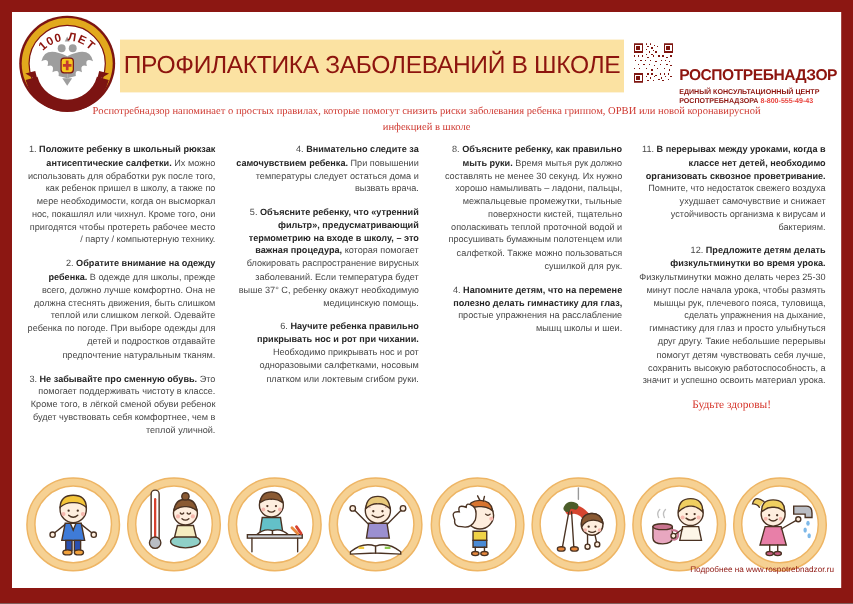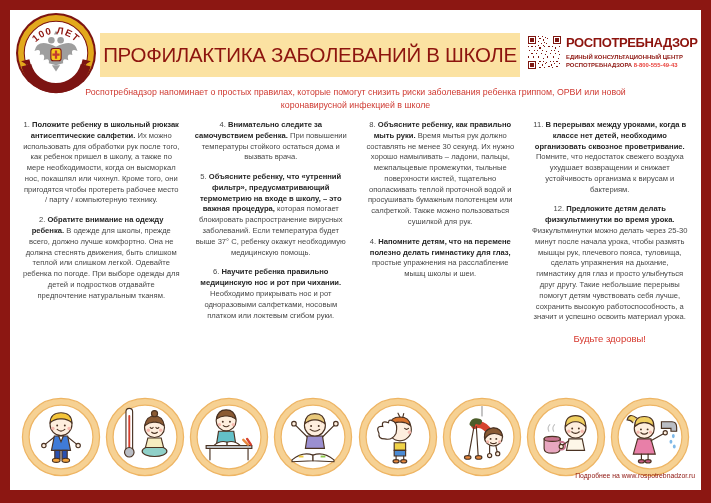--- a/index.html
+++ b/index.html
@@ -5,32 +5,32 @@
   html,body{margin:0;padding:0;background:#666;}
   .poster{position:relative;width:711px;height:503px;background:#8c1712;font-family:"Liberation Sans","DejaVu Sans",sans-serif;margin:0 auto;overflow:hidden;}
   .canvas{position:absolute;left:10px;top:10px;width:691px;height:480px;background:#ffffff;overflow:hidden;}
 
   
   .logo{position:absolute;left:5px;top:2px;width:82px;height:82px;}
   .title-band{position:absolute;left:90px;top:23px;width:420px;height:44px;background:#fbe2a2;display:flex;align-items:center;justify-content:center;}
   .title-band h1{margin:0;font-size:20.5px;font-weight:normal;color:#8d140e;letter-spacing:-0.3px;white-space:nowrap;}
   .qr{position:absolute;left:518px;top:26px;width:33px;height:33px;}
   .agency{position:absolute;left:556px;top:25px;width:138px;}
-  .agency .name{font-size:13px;font-weight:bold;color:#8d140e;letter-spacing:-0.4px;white-space:nowrap;}
+  .agency .name{font-size:13px;font-weight:bold;color:#8d140e;letter-spacing:-0.4px;white-space:nowrap;margin-top:20px;}
   .agency .sub{margin-top:4px;font-size:5.9px;font-weight:bold;color:#8d140e;line-height:1.35;}
   .agency .phone{color:#e8403a;}
 
   .intro{position:absolute;left:0;top:76px;width:100%;text-align:center;}
-  .intro p{margin:0 auto;max-width:580px;font-size:8.8px;line-height:1.45;color:#cf3a32;}
+  .intro p{margin:0 auto;max-width:580px;font-size:8.8px;line-height:1.45;color:#cf3a32;font-family:Liberation Serif, serif;}
 
   
   .tips{position:absolute;left:13px;top:110px;width:665px;display:grid;grid-template-columns:repeat(4,1fr);column-gap:13px;}
-  .tip{margin:0 0 9px 0;font-size:7.6px;line-height:1.42;color:#474747;text-align:center;}
+  .tip{margin:0 0 9px 0;font-size:7.6px;line-height:1.42;color:#474747;text-align:right;}
   .tip .lead{color:#262626;}
-  .closing{text-align:center;font-size:9.5px;color:#d6362c;}
+  .closing{text-align:center;font-size:9.5px;color:#d6362c;font-family:Liberation Serif, serif;}
 
   
   .badges{position:absolute;left:11px;top:387px;width:669px;display:flex;justify-content:space-between;}
   .badge{width:80px;height:80px;overflow:visible;}
 
   .footer-note{position:absolute;right:6px;top:462px;font-size:6.8px;color:#8d140e;}
 </style>
 </head>
 <body>
 
@@ -90,32 +90,33 @@
     </div>
 
     <div class="intro">
       <p>Роспотребнадзор напоминает о простых правилах, которые помогут снизить риски заболевания ребенка гриппом, ОРВИ или новой коронавирусной инфекцией в школе</p>
     </div>
 
     <div class="tips">
       <div class="col">
         <p class="tip"><span>1.</span> <strong class="lead">Положите ребенку в школьный рюкзак антисептические салфетки.</strong> <span>Их можно использовать для обработки рук после того, как ребенок пришел в школу, а также по мере необходимости, когда он высморкал нос, покашлял или чихнул. Кроме того, они пригодятся чтобы протереть рабочее место / парту / компьютерную технику.</span></p>
         <p class="tip"><span>2.</span> <strong class="lead">Обратите внимание на одежду ребенка.</strong> <span>В одежде для школы, прежде всего, должно лучше комфортно. Она не должна стеснять движения, быть слишком теплой или слишком легкой. Одевайте ребенка по погоде. При выборе одежды для детей и подростков отдавайте предпочтение натуральным тканям.</span></p>
+        <p class="tip"><span>3.</span> <strong class="lead">Не забывайте про сменную обувь.</strong> <span>Это помогает поддерживать чистоту в классе. Кроме того, в лёгкой сменой обуви ребенок будет чувствовать себя комфортнее, чем в теплой уличной.</span></p>
       </div>
       <div class="col">
-        <p class="tip"><span>4.</span> <strong class="lead">Внимательно следите за самочувствием ребенка.</strong> <span>При повышении температуры стойкого остаться дома и вызвать врача.</span></p>
+        <p class="tip"><span>4.</span> <strong class="lead">Внимательно следите за самочувствием ребенка.</strong> <span>При повышении температуры следует остаться дома и вызвать врача.</span></p>
         <p class="tip"><span>5.</span> <strong class="lead">Объясните ребенку, что «утренний фильтр», предусматривающий термометрию на входе в школу, – это важная процедура,</strong> <span>которая помогает блокировать распространение вирусных заболеваний. Если температура будет выше 37° С, ребенку окажут необходимую медицинскую помощь.</span></p>
-        <p class="tip"><span>6.</span> <strong class="lead">Научите ребенка правильно медицинскую нос и рот при чихании.</strong> <span>Необходимо прикрывать нос и рот одноразовыми салфетками, носовым платком или локтевым сгибом руки.</span></p>
+        <p class="tip"><span>6.</span> <strong class="lead">Научите ребенка правильно прикрывать нос и рот при чихании.</strong> <span>Необходимо прикрывать нос и рот одноразовыми салфетками, носовым платком или локтевым сгибом руки.</span></p>
       </div>
       <div class="col">
         <p class="tip"><span>8.</span> <strong class="lead">Объясните ребенку, как правильно мыть руки.</strong> <span>Время мытья рук должно составлять не менее 30 секунд. Их нужно хорошо намыливать – ладони, пальцы, межпальцевые промежутки, тыльные поверхности кистей, тщательно ополаскивать теплой проточной водой и просушивать бумажным полотенцем или салфеткой. Также можно пользоваться сушилкой для рук.</span></p>
         <p class="tip"><span>4.</span> <strong class="lead">Напомните детям, что на перемене полезно делать гимнастику для глаз,</strong> <span>простые упражнения на расслабление мышц школы и шеи.</span></p>
       </div>
       <div class="col">
-        <p class="tip"><span>11.</span> <strong class="lead">В перерывах между уроками, когда в классе нет детей, необходимо организовать сквозное проветривание.</strong> <span>Помните, что недостаток свежего воздуха ухудшает возвращении и снижает устойчивость организма к вирусам и бактериям.</span></p>
+        <p class="tip"><span>11.</span> <strong class="lead">В перерывах между уроками, когда в классе нет детей, необходимо организовать сквозное проветривание.</strong> <span>Помните, что недостаток свежего воздуха ухудшает самочувствие и снижает устойчивость организма к вирусам и бактериям.</span></p>
         <p class="tip"><span>12.</span> <strong class="lead">Предложите детям делать физкультминутки во время урока.</strong> <span>Физкультминутки можно делать через 25-30 минут после начала урока, чтобы размять мышцы рук, плечевого пояса, туловища, сделать упражнения на дыхание, гимнастику для глаз и просто улыбнуться друг другу. Такие небольшие перерывы помогут детям чувствовать себя лучше, сохранить высокую работоспособность, а значит и успешно освоить материал урока.</span></p>
         <p class="closing">Будьте здоровы!</p>
       </div>
     </div>
 
     <div class="badges">
 
       <svg class="badge" viewBox="0 0 84 84">
         <circle cx="42" cy="42" r="40" fill="#fff"></circle>
           <circle cx="42" cy="42" r="37" fill="none" stroke="#f6d193" stroke-width="7"></circle>

